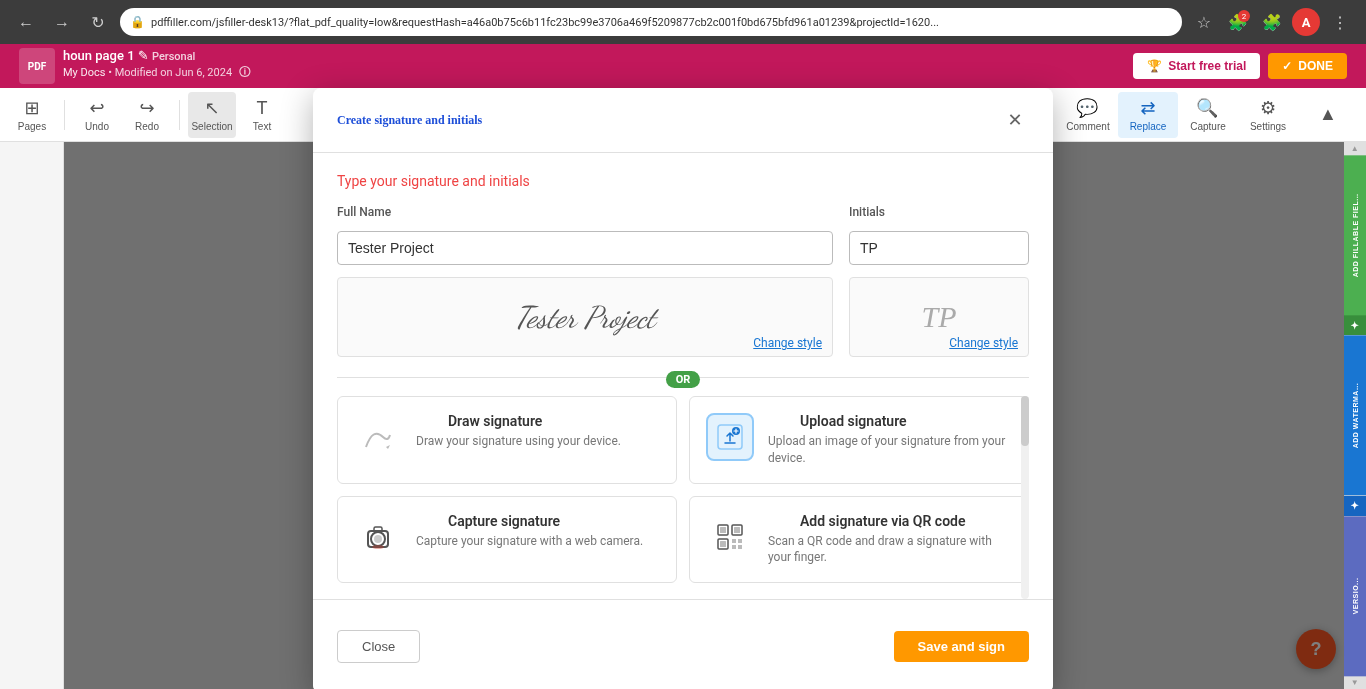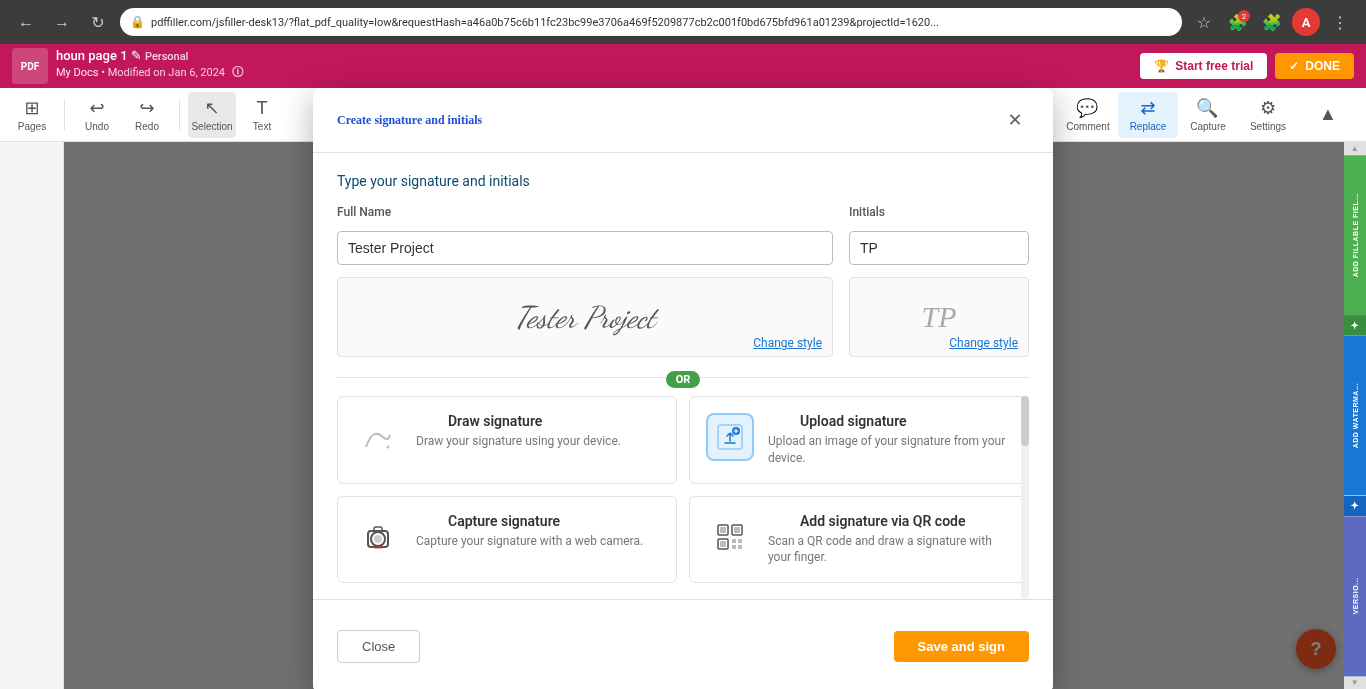--- a/index.html
+++ b/index.html
@@ -53,21 +53,21 @@
       width: 12px; height: 12px; border-radius: 50%;
       display: flex; align-items: center; justify-content: center;
     }
 
     
     .app-header {
       background: #c2185b;
       height: 44px;
       display: flex;
       align-items: center;
-      padding: 0 12px;
+      padding: 0 19px;
       gap: 8px;
     }
     .app-logo {
       width: 36px; height: 36px; background: rgba(255,255,255,0.2);
       border-radius: 4px; display: flex; align-items: center; justify-content: center;
       color: #fff; font-size: 14px; font-weight: bold;
     }
     .doc-info { flex: 1; }
     .doc-title { color: #fff; font-size: 13px; font-weight: 500; }
     .doc-subtitle { color: rgba(255,255,255,0.8); font-size: 11px; }
@@ -231,21 +231,21 @@
       cursor: pointer; font-size: 18px; color: #666;
       display: flex; align-items: center; justify-content: center;
       border-radius: 50%;
     }
 
     .modal-body {
       padding: 20px 24px 0;
     }
     .modal-subtitle {
       font-size: 14px;
-      color: #0c4a6e;
+      color: #ef4444;
       margin-bottom: 16px;
     }
 
     .form-row {
       display: flex;
       gap: 16px;
       margin-bottom: 12px;
     }
     .form-group {
       display: flex;
@@ -472,21 +472,21 @@
   </div>
   <div class="doc-info">
     <div class="doc-title">
       <span>houn page 1</span>
       <span> ✎ </span>
       <span style="font-size:11px;opacity:0.8;">Personal</span>
     </div>
     <div class="doc-subtitle">
       <a>My Docs</a>
       <span> • </span>
-      <span>Modified on Jan 6, 2024</span>
+      <span>Modified on Jun 6, 2024</span>
       <span style="margin-left:4px;font-size:12px;">🛈</span>
     </div>
   </div>
   <div class="header-actions">
     <button class="btn-start-trial">
       <span>🏆</span>
       <span>Start free trial</span>
     </button>
     <button class="btn-done">
       <span>✓</span>

